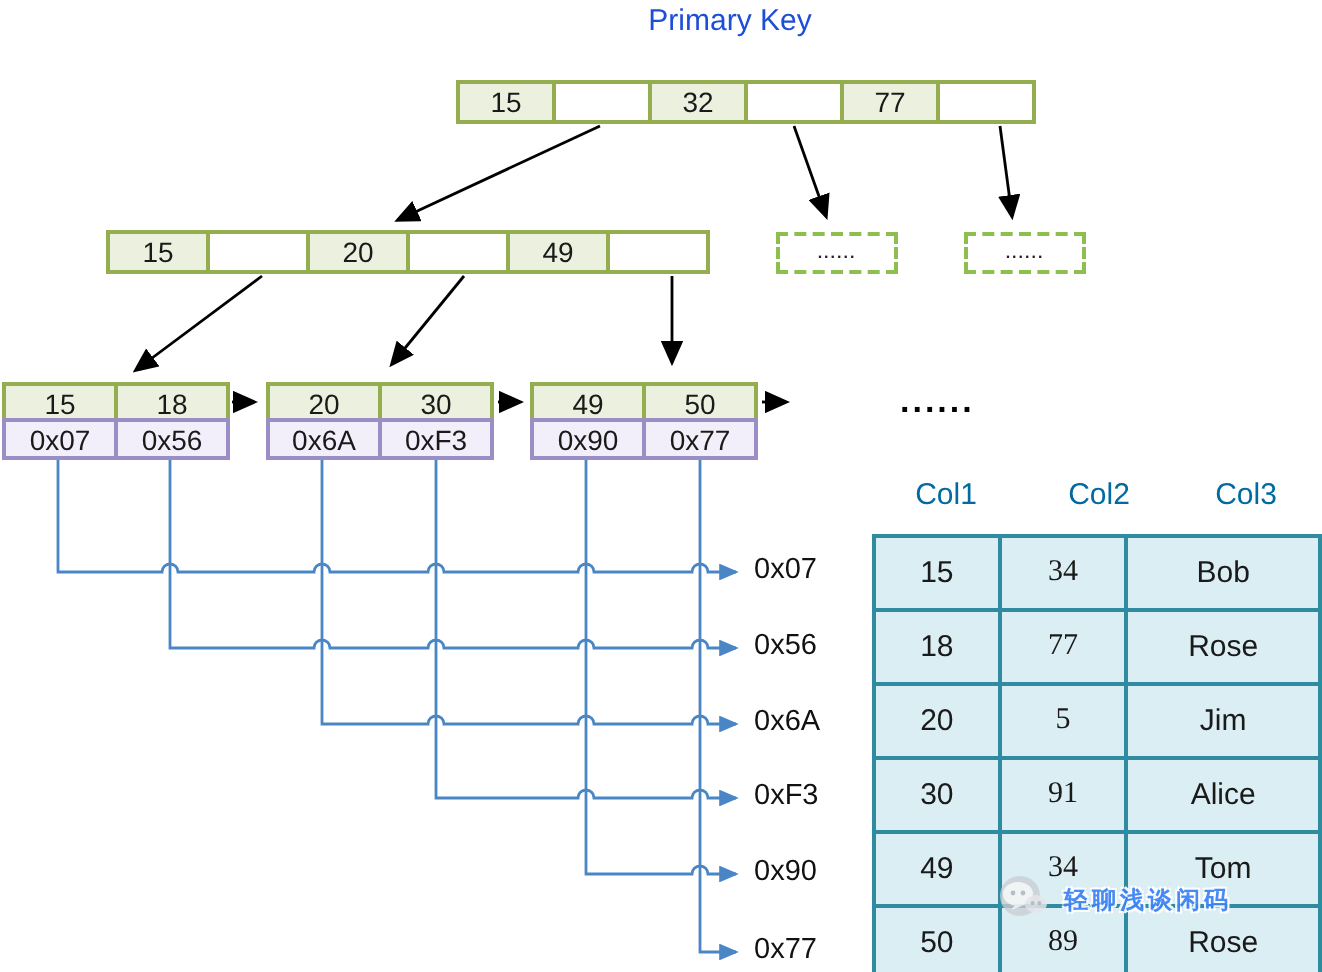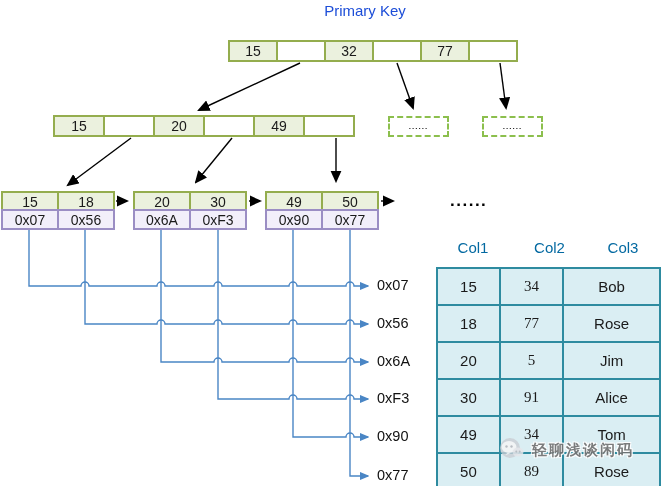--- a/index.html
+++ b/index.html
@@ -37,21 +37,21 @@
   .ptr-label{position:absolute;left:377px;font-size:14.5px;color:#111;}
 
   .col-header{position:absolute;top:239px;text-align:center;font-size:15px;color:#0369a1;}
 
   table.data{position:absolute;left:436px;top:267px;border-collapse:collapse;}
   table.data td{box-sizing:border-box;border:2px solid var(--table-border);
     background:var(--table-fill);height:37px;text-align:center;font-size:15px;color:#1a1a1a;}
   table.data td.c1{width:74px;} table.data td.c2{width:75px;font-family:Liberation Serif, serif;} table.data td.c3{width:112px;}
 
   .watermark{position:absolute;left:499px;top:437px;display:flex;align-items:center;gap:3px;opacity:.92;}
-  .watermark .wm-text{font-size:15px;font-weight:bold;color:#737373;letter-spacing:2px;white-space:nowrap;
+  .watermark .wm-text{font-size:12px;font-weight:bold;color:#3b82f6;letter-spacing:2px;white-space:nowrap;
     text-shadow:-1px -1px 0 #fff,1px -1px 0 #fff,-1px 1px 0 #fff,1px 1px 0 #fff;}
 </style>
 </head>
 <body>
 
 <div id="stage">
 
   <div class="page-title">Primary Key</div>
 
   <svg class="layer" width="661" height="486" viewBox="0 0 661 486">

